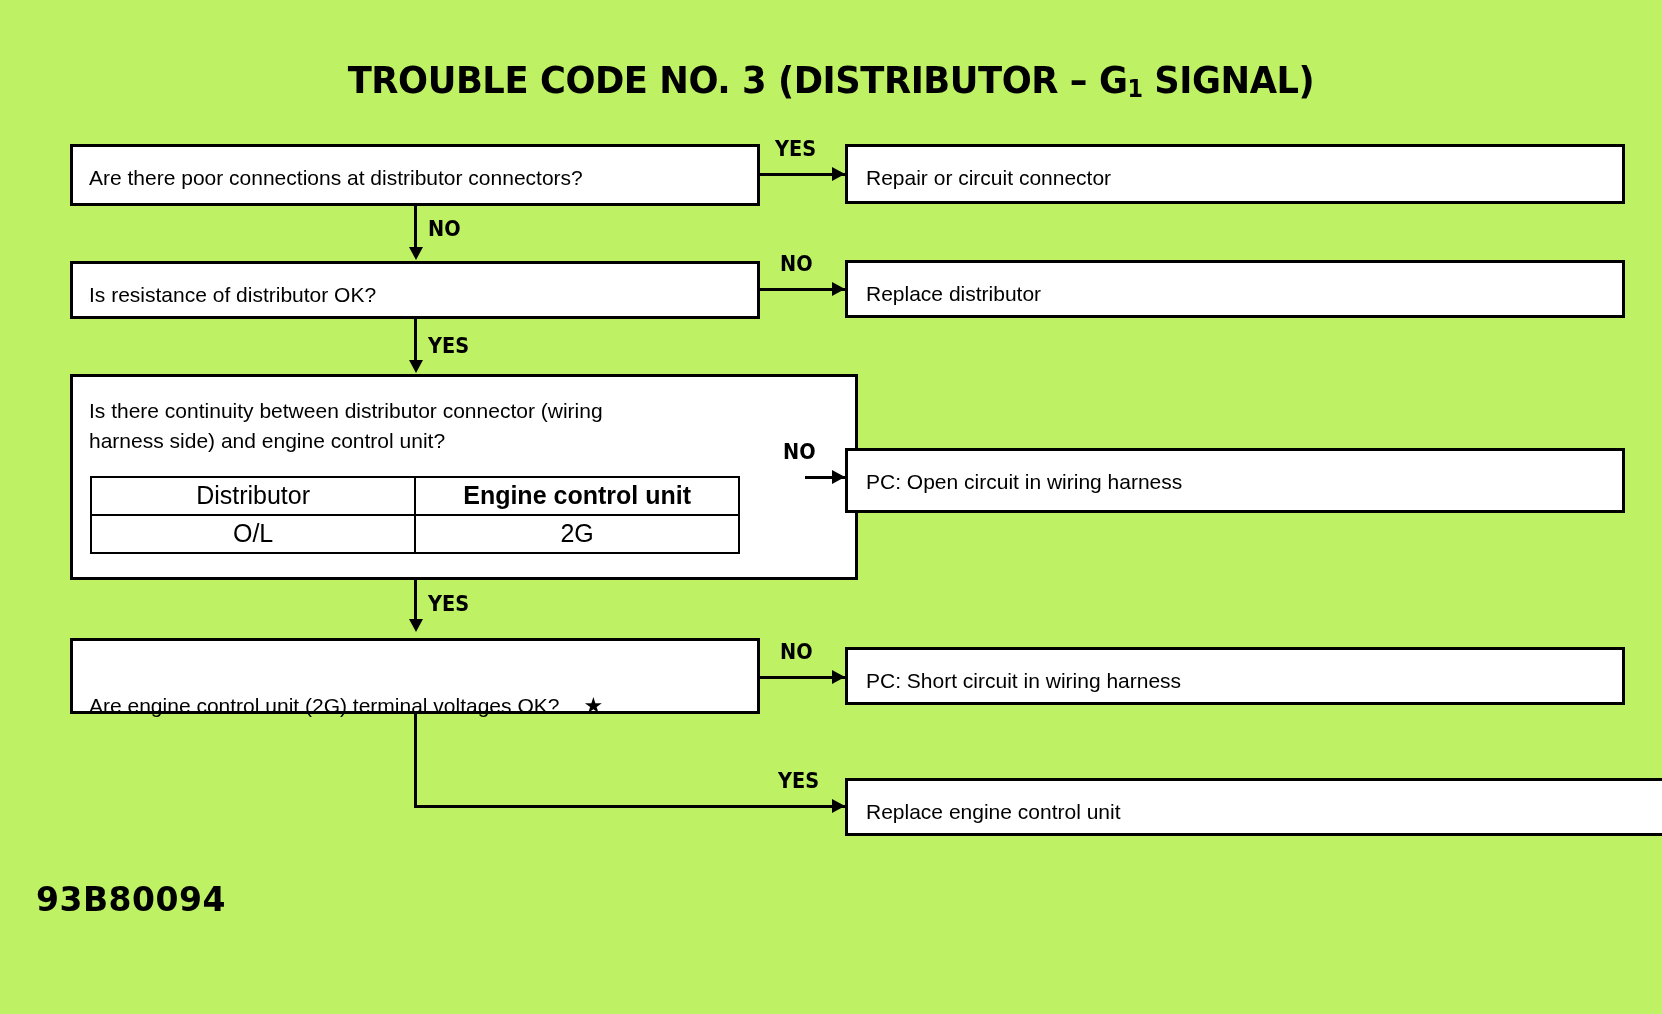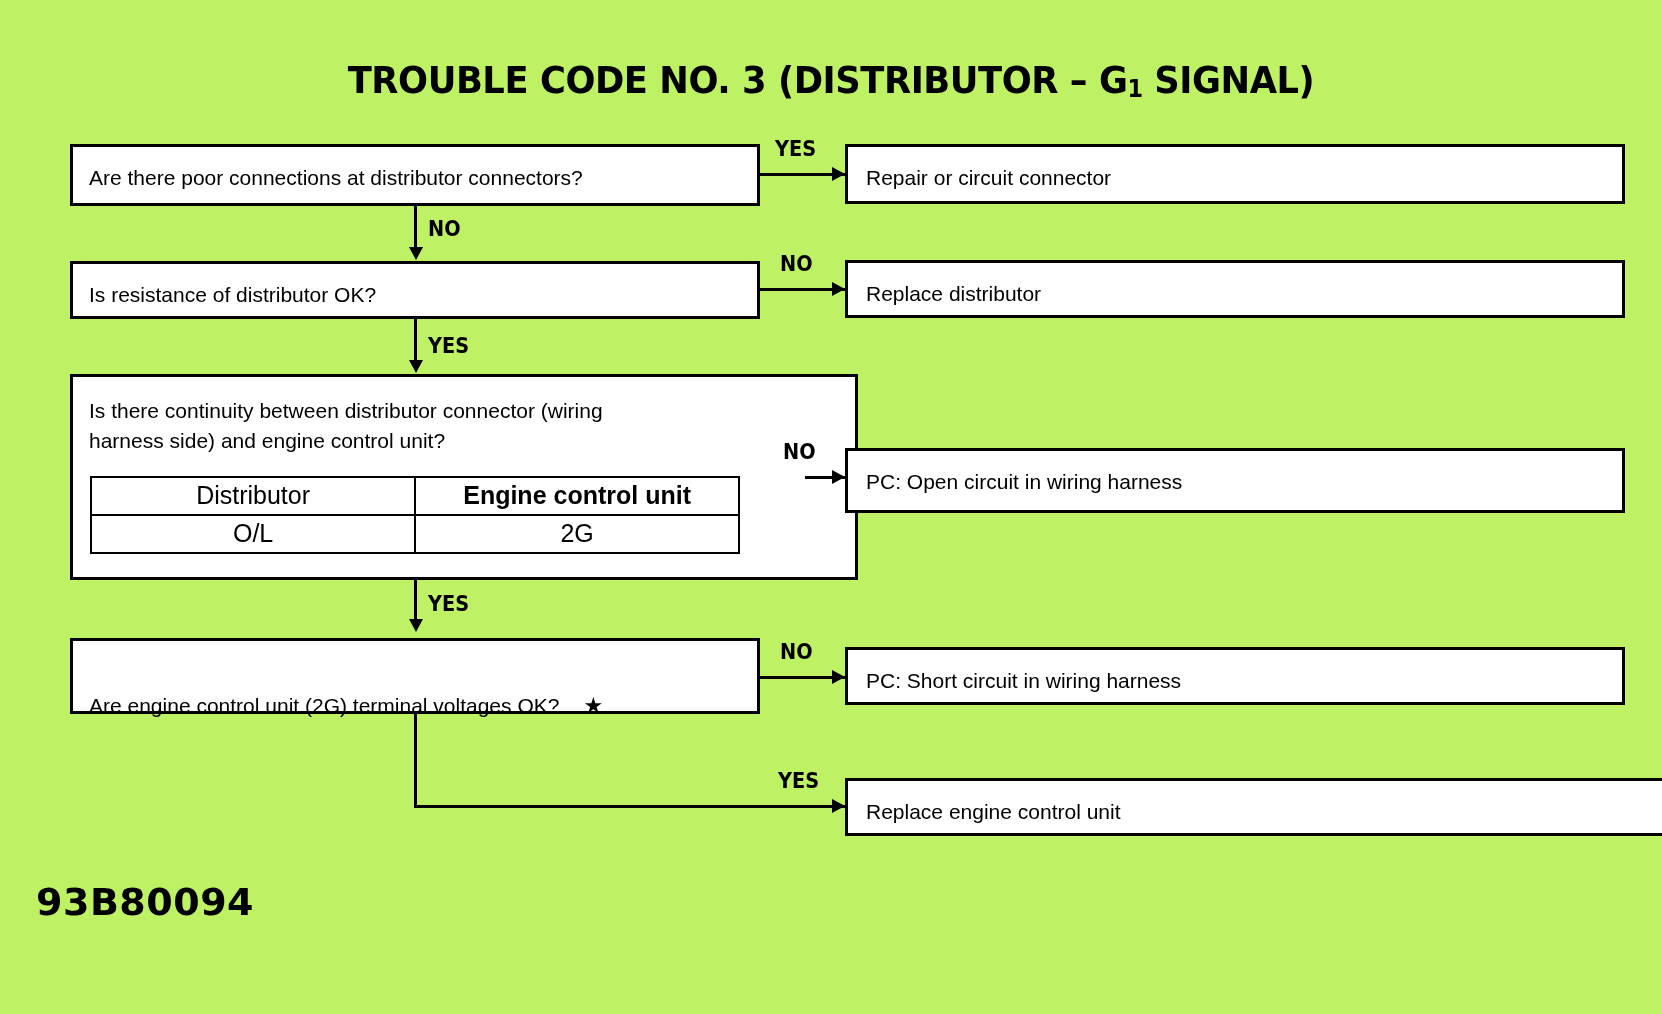--- a/index.html
+++ b/index.html
@@ -112,21 +112,21 @@
     font-size: 22px;
     line-height: 30px;
   }
   
   .fig-code {
     position: absolute;
     left: 36px;
     top: 880px;
     font-family: "DejaVu Sans", sans-serif;
     font-weight: bold;
-    font-size: 38px;
+    font-size: 33px;
     letter-spacing: 0.5px;
   }
 </style>
 </head>
 <body>
 
 <div id="page">
 
   <div class="title"><span>TROUBLE CODE NO. 3 (DISTRIBUTOR  –  G</span><sub>1</sub><span> SIGNAL)</span></div>
 

